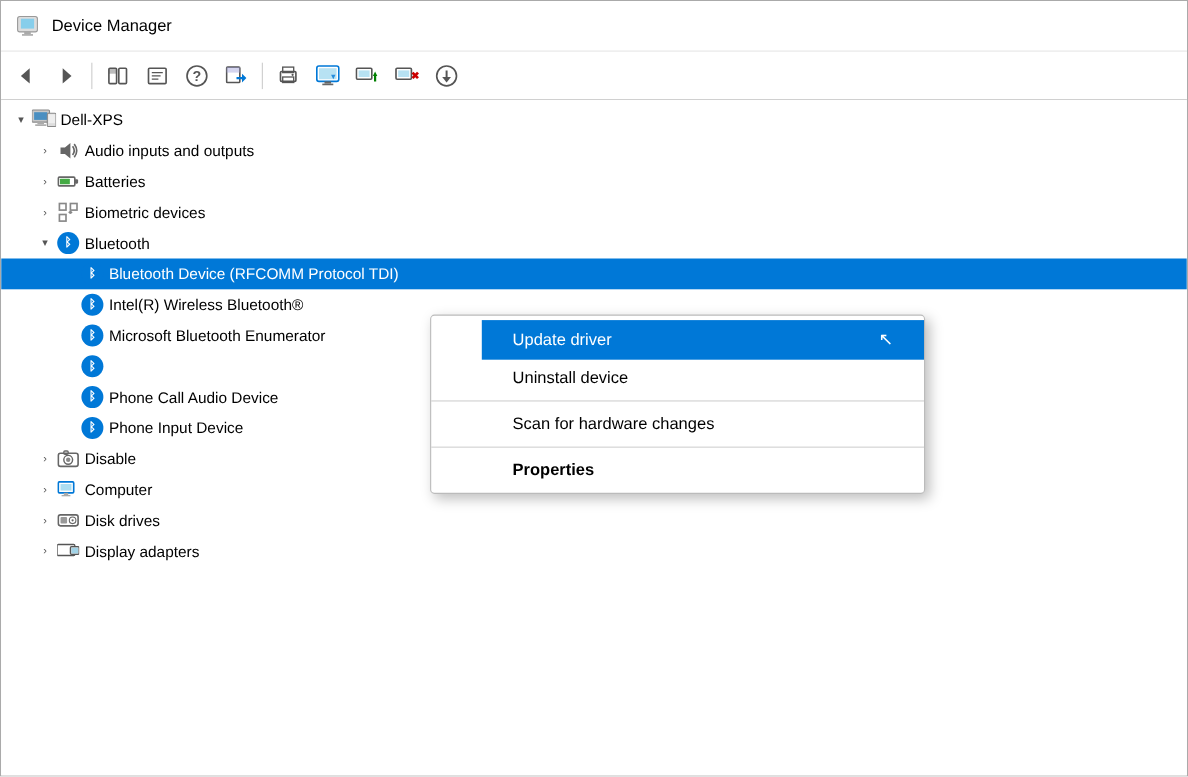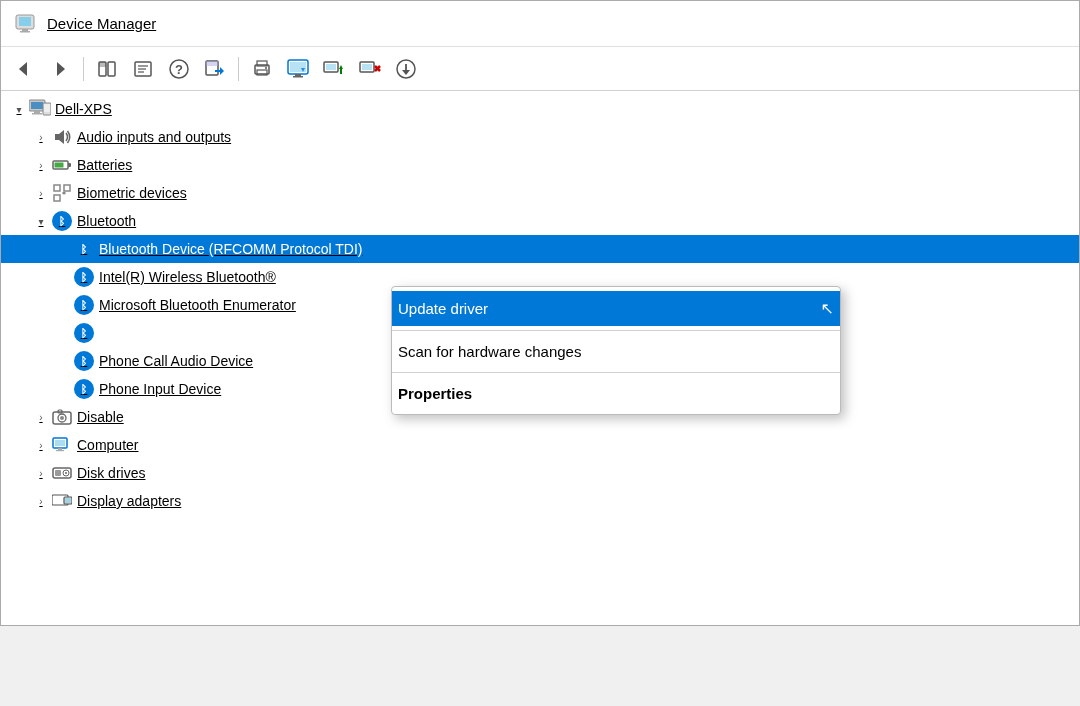--- a/index.html
+++ b/index.html
@@ -7,26 +7,25 @@
       font-family: 'Segoe UI', Tahoma, Geneva, Verdana, sans-serif;
       background: #f0f0f0;
       width: 1080px;
       height: 706px;
       overflow: hidden;
       font-size: 14px;
     }
 
     .window {
       width: 1080px;
-      height: 626px;
+      height: 706px;
       background: #ffffff;
       display: flex;
       flex-direction: column;
       border: 1px solid #aaa;
-      text-decoration: underline;
     }
 
     .title-bar {
       display: flex;
       align-items: center;
       padding: 8px 12px;
       background: #ffffff;
       border-bottom: 1px solid #e0e0e0;
       gap: 10px;
       height: 46px;
@@ -186,24 +185,25 @@
       border: 1px solid #bbb;
       border-radius: 4px;
       box-shadow: 4px 4px 12px rgba(0,0,0,0.25);
       z-index: 100;
       padding: 4px 0;
     }
 
     .context-menu-item {
       display: flex;
       align-items: center;
-      padding: 8px 6px;
+      padding: 8px 28px;
       cursor: pointer;
       font-size: 15px;
       color: #000;
+      margin-left: 46px;
     }
 
     .context-menu-item.highlighted {
       background: #0078d7;
       color: #fff;
     }
 
     .context-menu-item.bold-item {
       font-weight: bold;
       align-items: flex-end;
@@ -493,20 +493,23 @@
           </svg>
         </div>
         <span class="item-label">Display adapters</span>
       </div>
 
       <div class="context-menu">
         <div class="context-menu-item highlighted">
           <span>Update driver</span>
           <span style="margin-left:auto; font-size:16px;">↖</span>
         </div>
+        <div class="context-menu-item">
+          <span>Uninstall device</span>
+        </div>
         <div class="context-menu-separator"></div>
         <div class="context-menu-item">
           <span>Scan for hardware changes</span>
         </div>
         <div class="context-menu-separator"></div>
         <div class="context-menu-item bold-item">
           <span>Properties</span>
         </div>
       </div>
 

